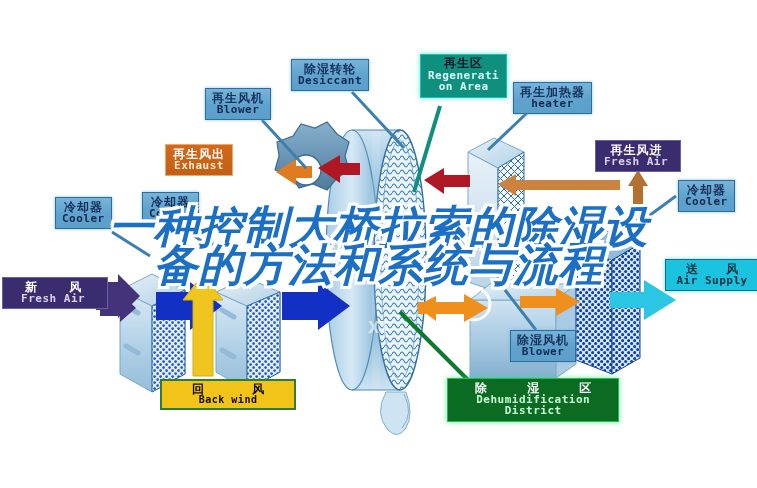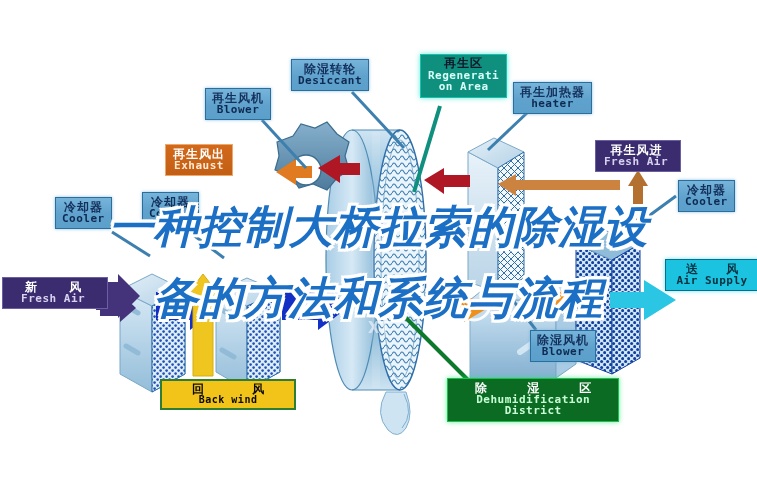--- a/index.html
+++ b/index.html
@@ -125,21 +125,21 @@
     letter-spacing:1px;
     -webkit-text-stroke:3px #ffffff;
     paint-order:stroke fill;
     text-shadow:
       2px 0 0 #fff,-2px 0 0 #fff,0 2px 0 #fff,0 -2px 0 #fff,
       2px 2px 0 #fff,-2px 2px 0 #fff,2px -2px 0 #fff,-2px -2px 0 #fff,
       3px 3px 0 #fff,-3px 3px 0 #fff,3px -3px 0 #fff,-3px -3px 0 #fff,
       3px 0 0 #fff,-3px 0 0 #fff,0 3px 0 #fff,0 -3px 0 #fff;
   }
   #title .ln{display:block;}
-  #title .ln2{position:relative;z-index:91;margin-top:33px;}
+  #title .ln2{position:relative;z-index:91;}
 </style>
 </head>
 <body>
 
 <div id="stage">
 
   <svg class="layer" viewBox="0 0 757 488">
     <defs>
       <linearGradient id="gWheelBody" x1="0" y1="0" x2="0" y2="1">
         <stop offset="0%" stop-color="#cfe4f2"></stop>
@@ -377,21 +377,21 @@
   <div class="lbl navy" style="left:2px;top:277px;">
     <span class="cn">新 风</span>
     <span class="en">Fresh Air</span>
   </div>
 
   <div class="lbl yellow" style="left:160px;top:379px;">
     <span class="cn">回 风</span>
     <span class="en">Back wind</span>
   </div>
 
-  <div class="lbl blue" style="left:510px;top:330px;margin-left:20px;">
+  <div class="lbl blue" style="left:510px;top:330px;">
     <span class="cn">除湿风机</span>
     <span class="en">Blower</span>
   </div>
 
   <div class="lbl green" style="left:447px;top:378px;">
     <span class="cn">除 湿 区</span>
     <span class="en">Dehumidification</span>
     <span class="en">District</span>
   </div>
 

